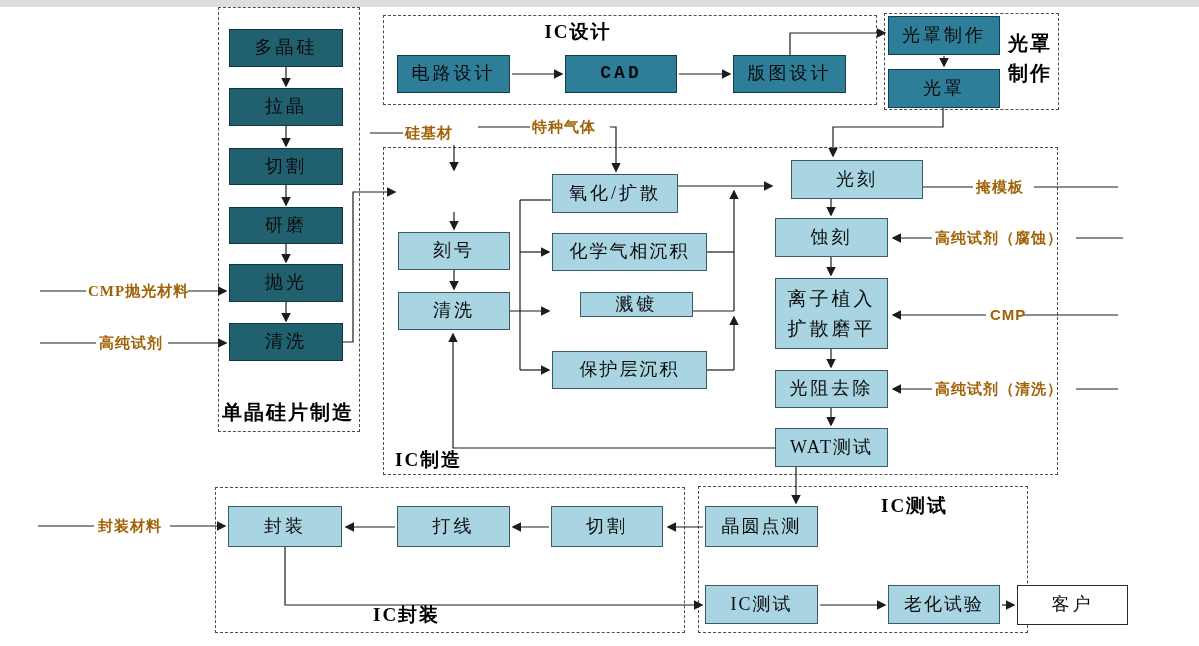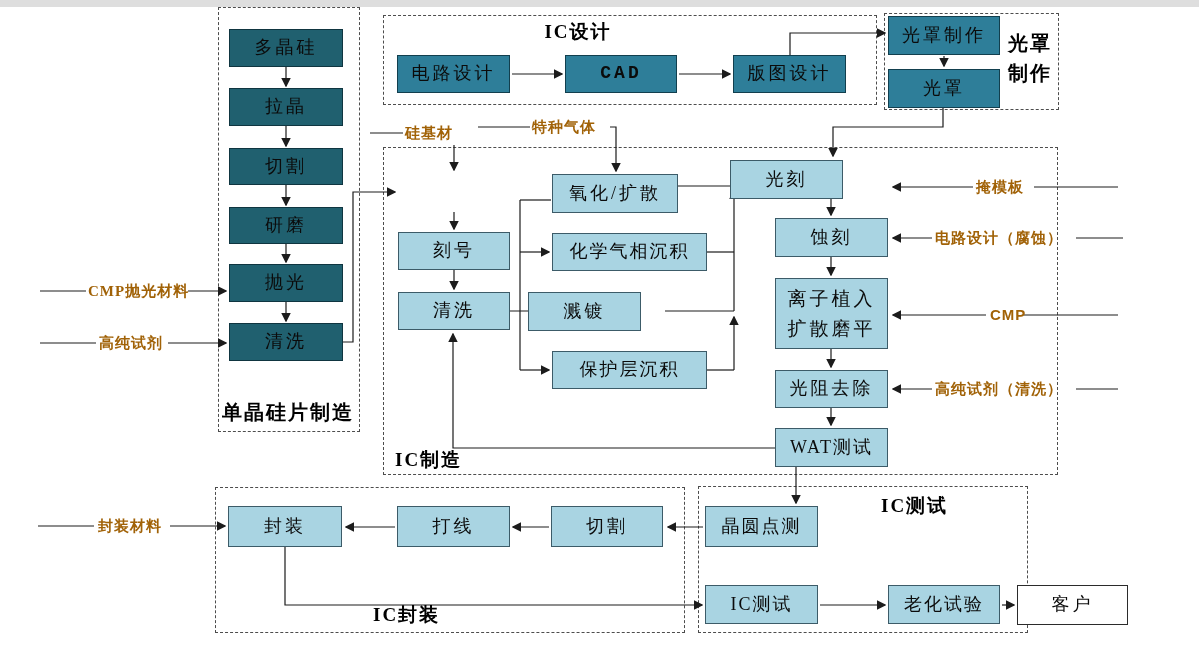--- a/index.html
+++ b/index.html
@@ -118,24 +118,24 @@
   <div class="node mid" style="left:733px;top:55px;width:113px;height:38px">版图设计</div>
 
   <div class="node mid" style="left:888px;top:16px;width:112px;height:39px">光罩制作</div>
   <div class="node mid" style="left:888px;top:69px;width:112px;height:39px">光罩</div>
 
   <div class="node light" style="left:398px;top:232px;width:112px;height:38px">刻号</div>
   <div class="node light" style="left:398px;top:292px;width:112px;height:38px">清洗</div>
 
   <div class="node light" style="left:552px;top:174px;width:126px;height:39px">氧化/扩散</div>
   <div class="node light" style="left:552px;top:233px;width:155px;height:38px;letter-spacing:2px">化学气相沉积</div>
-  <div class="node light" style="left:528px;top:292px;width:113px;height:39px">溅镀</div>
+  <div class="node light" style="left:580px;top:292px;width:113px;height:25px">溅镀</div>
   <div class="node light" style="left:552px;top:351px;width:155px;height:38px;letter-spacing:2px">保护层沉积</div>
 
-  <div class="node light" style="left:730px;top:160px;width:113px;height:39px">光刻</div>
+  <div class="node light" style="left:791px;top:160px;width:132px;height:39px">光刻</div>
   <div class="node light" style="left:775px;top:218px;width:113px;height:39px">蚀刻</div>
   <div class="node light" style="left:775px;top:278px;width:113px;height:71px;font-size:19px">离子植入
 扩散磨平</div>
   <div class="node light" style="left:775px;top:370px;width:113px;height:38px">光阻去除</div>
   <div class="node light" style="left:775px;top:428px;width:113px;height:39px;letter-spacing:2px">WAT测试</div>
 
   <div class="node light" style="left:228px;top:506px;width:114px;height:41px">封装</div>
   <div class="node light" style="left:397px;top:506px;width:113px;height:41px">打线</div>
   <div class="node light" style="left:551px;top:506px;width:112px;height:41px">切割</div>
   <div class="node light" style="left:705px;top:506px;width:113px;height:41px;letter-spacing:2px">晶圆点测</div>
@@ -150,17 +150,17 @@
 制作</div>
   <div class="title" style="left:395px;top:446px">IC制造</div>
   <div class="title" style="left:373px;top:601px">IC封装</div>
   <div class="title" style="left:881px;top:492px">IC测试</div>
 
   <div class="lbl" style="left:88px;top:282px">CMP抛光材料</div>
   <div class="lbl" style="left:99px;top:334px">高纯试剂</div>
   <div class="lbl" style="left:405px;top:124px">硅基材</div>
   <div class="lbl" style="left:532px;top:118px">特种气体</div>
   <div class="lbl" style="left:976px;top:178px">掩模板</div>
-  <div class="lbl" style="left:935px;top:229px">电路设计（腐蚀）</div>
+  <div class="lbl" style="left:935px;top:229px">高纯试剂（腐蚀）</div>
   <div class="lbl" style="left:990px;top:306px;font-family:'Liberation Sans',sans-serif">CMP</div>
   <div class="lbl" style="left:935px;top:380px">高纯试剂（清洗）</div>
   <div class="lbl" style="left:98px;top:517px">封装材料</div>
 </div>
 
 </body></html>

